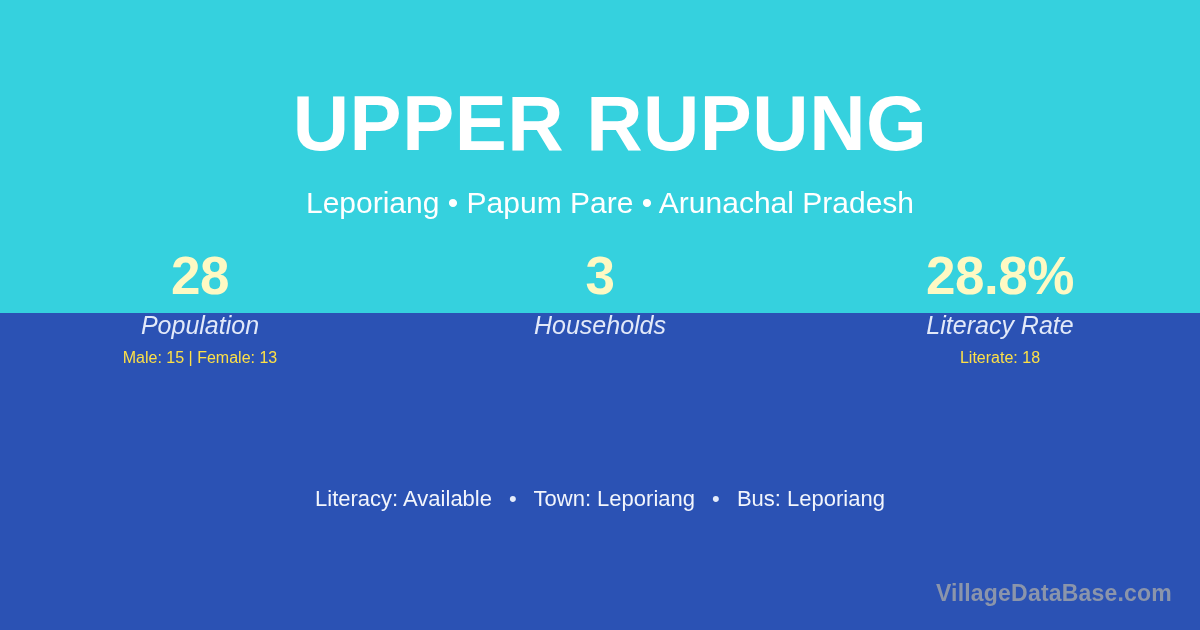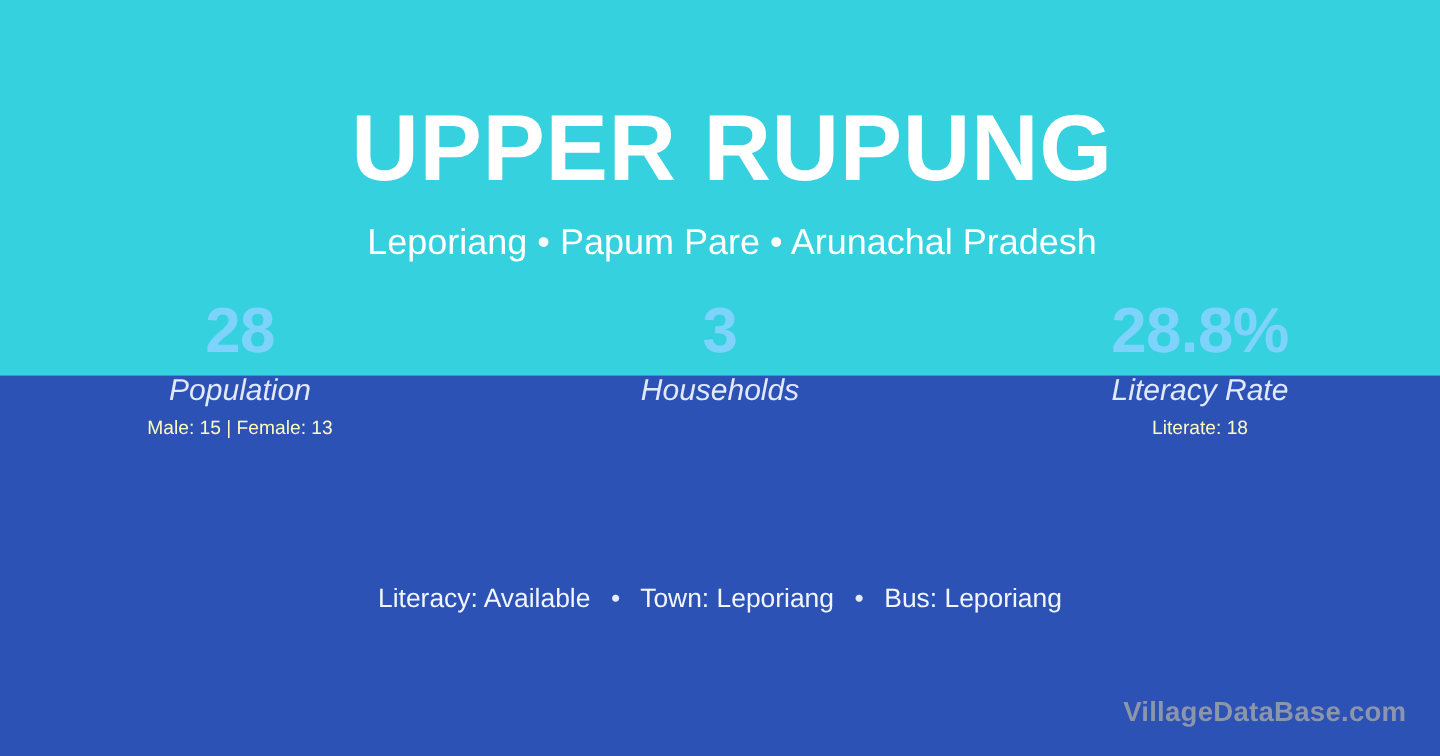--- a/index.html
+++ b/index.html
@@ -76,41 +76,41 @@
   }
 
   .stat-col {
     flex: 1 1 33.3333%;
     text-align: center;
   }
 
   .stat-value {
     font-size: 53px;
     font-weight: bold;
-    color: #7dd3fc;
+    color: #fef9c3;
     line-height: 1.12;
     letter-spacing: -0.5px;
     white-space: nowrap;
   }
 
   .stat-label {
     margin-top: 6px;
     font-size: 25px;
     font-weight: normal;
     color: #e2e9f9;
     line-height: 1.15;
     white-space: nowrap;
     font-style: italic;
   }
 
   .stat-sub {
     margin-top: 9px;
     font-size: 16px;
     font-weight: normal;
-    color: #fef9c3;
+    color: #fde047;
     line-height: 1.15;
     min-height: 19px;
     white-space: nowrap;
   }
 
   
   .amenities {
     position: absolute;
     left: 0;
     top: 486px;

